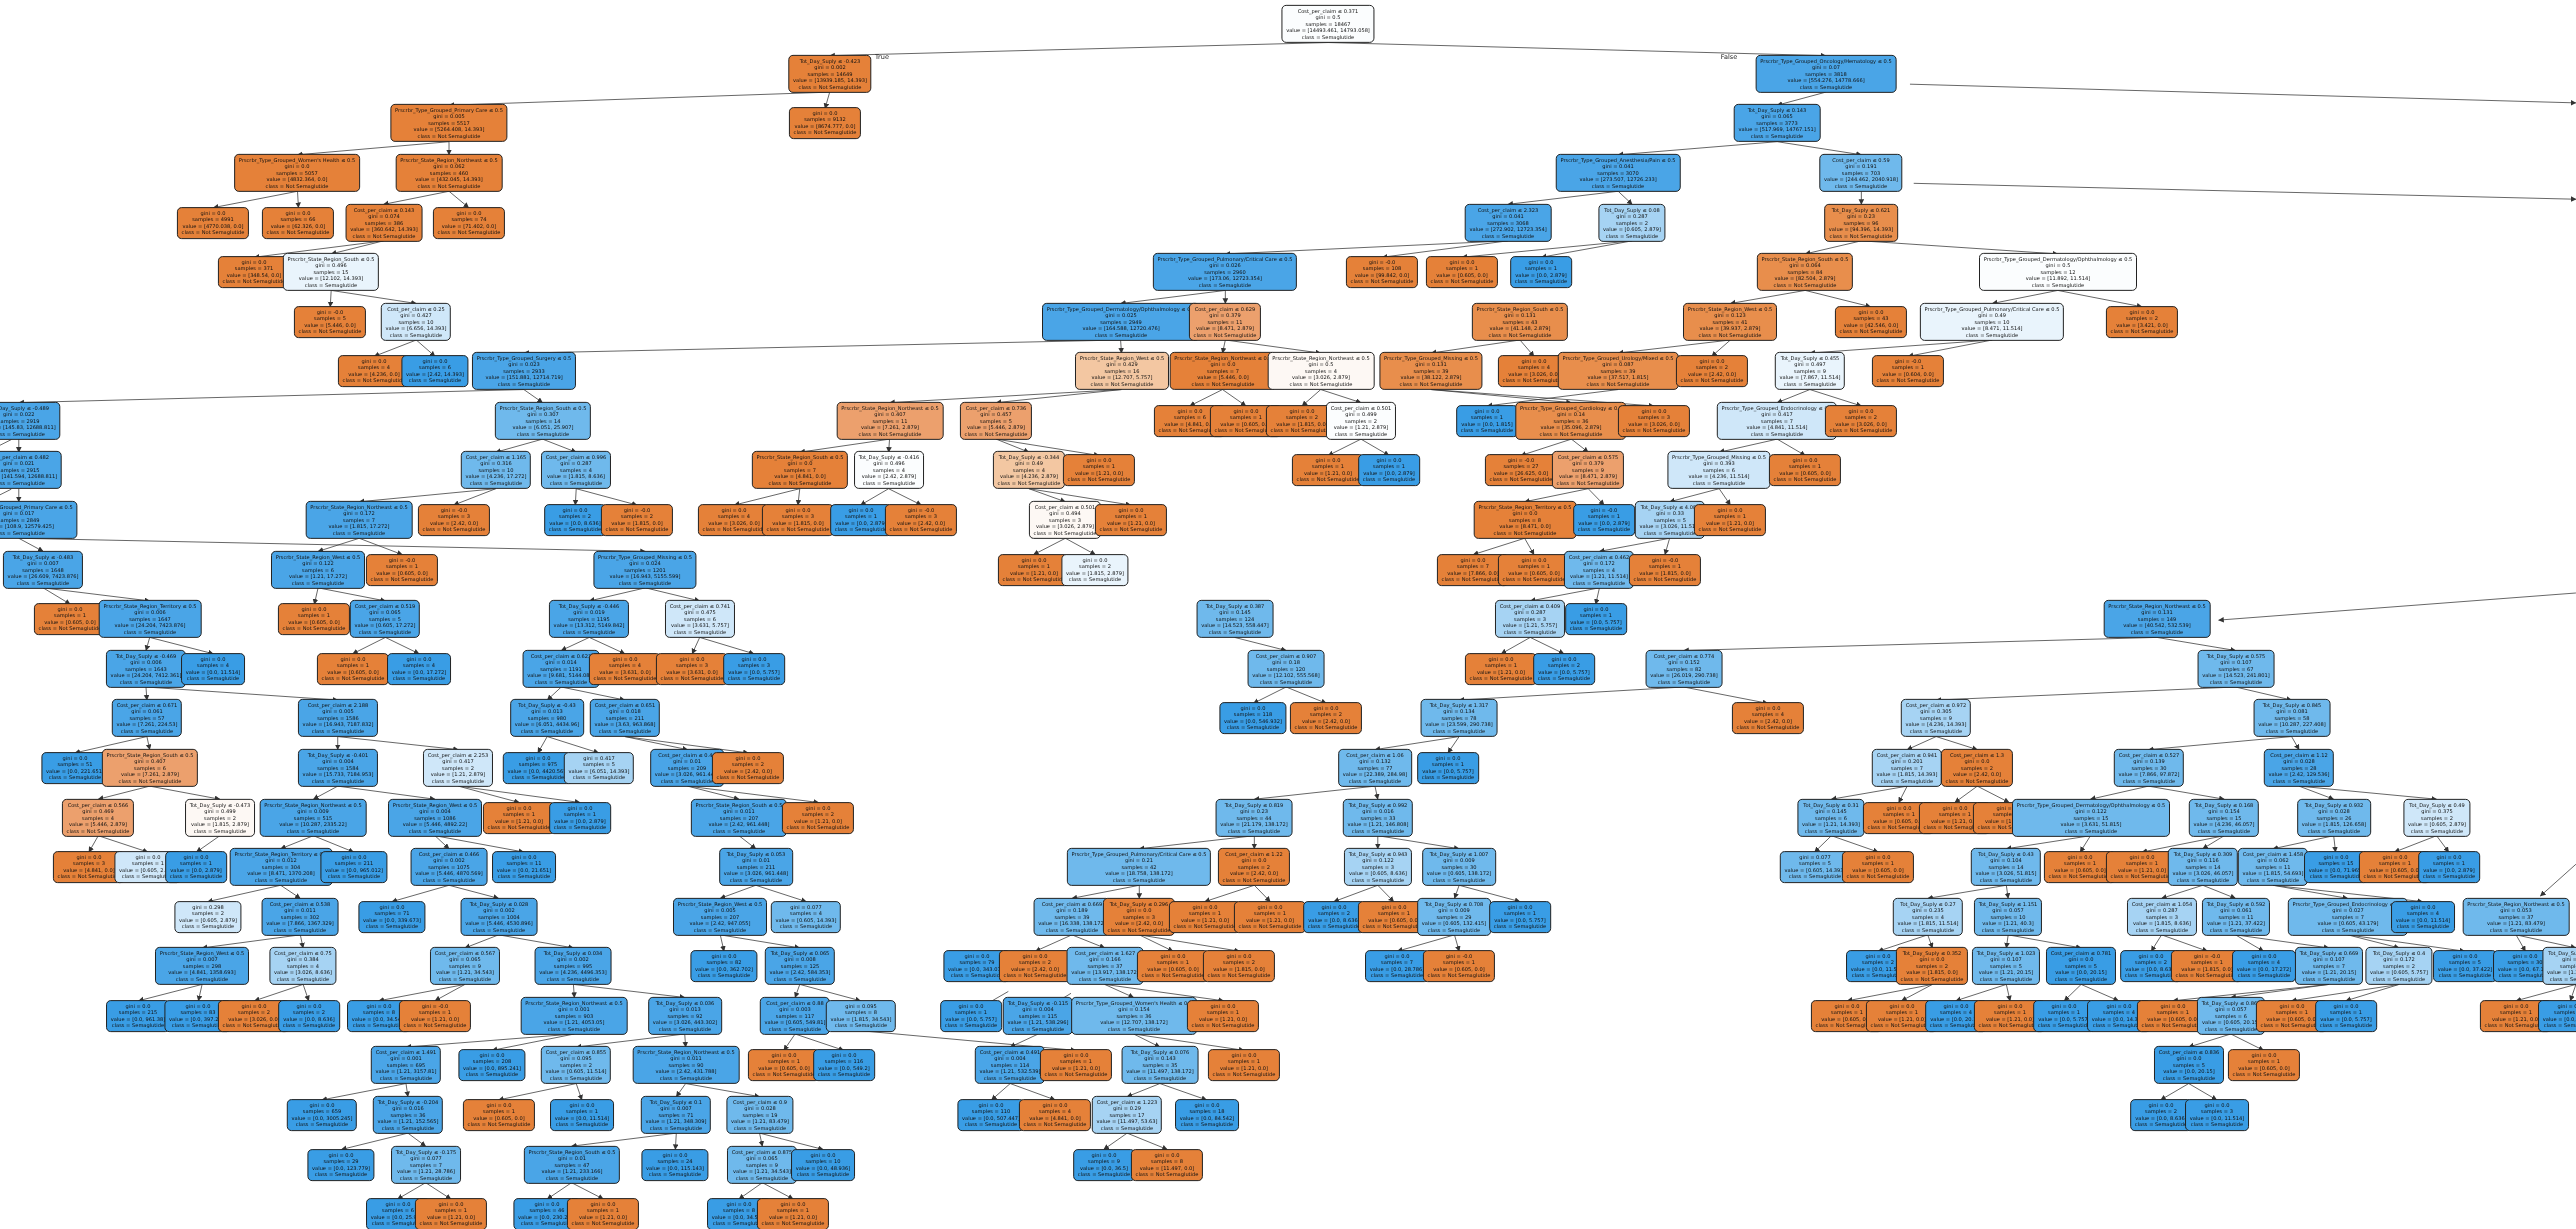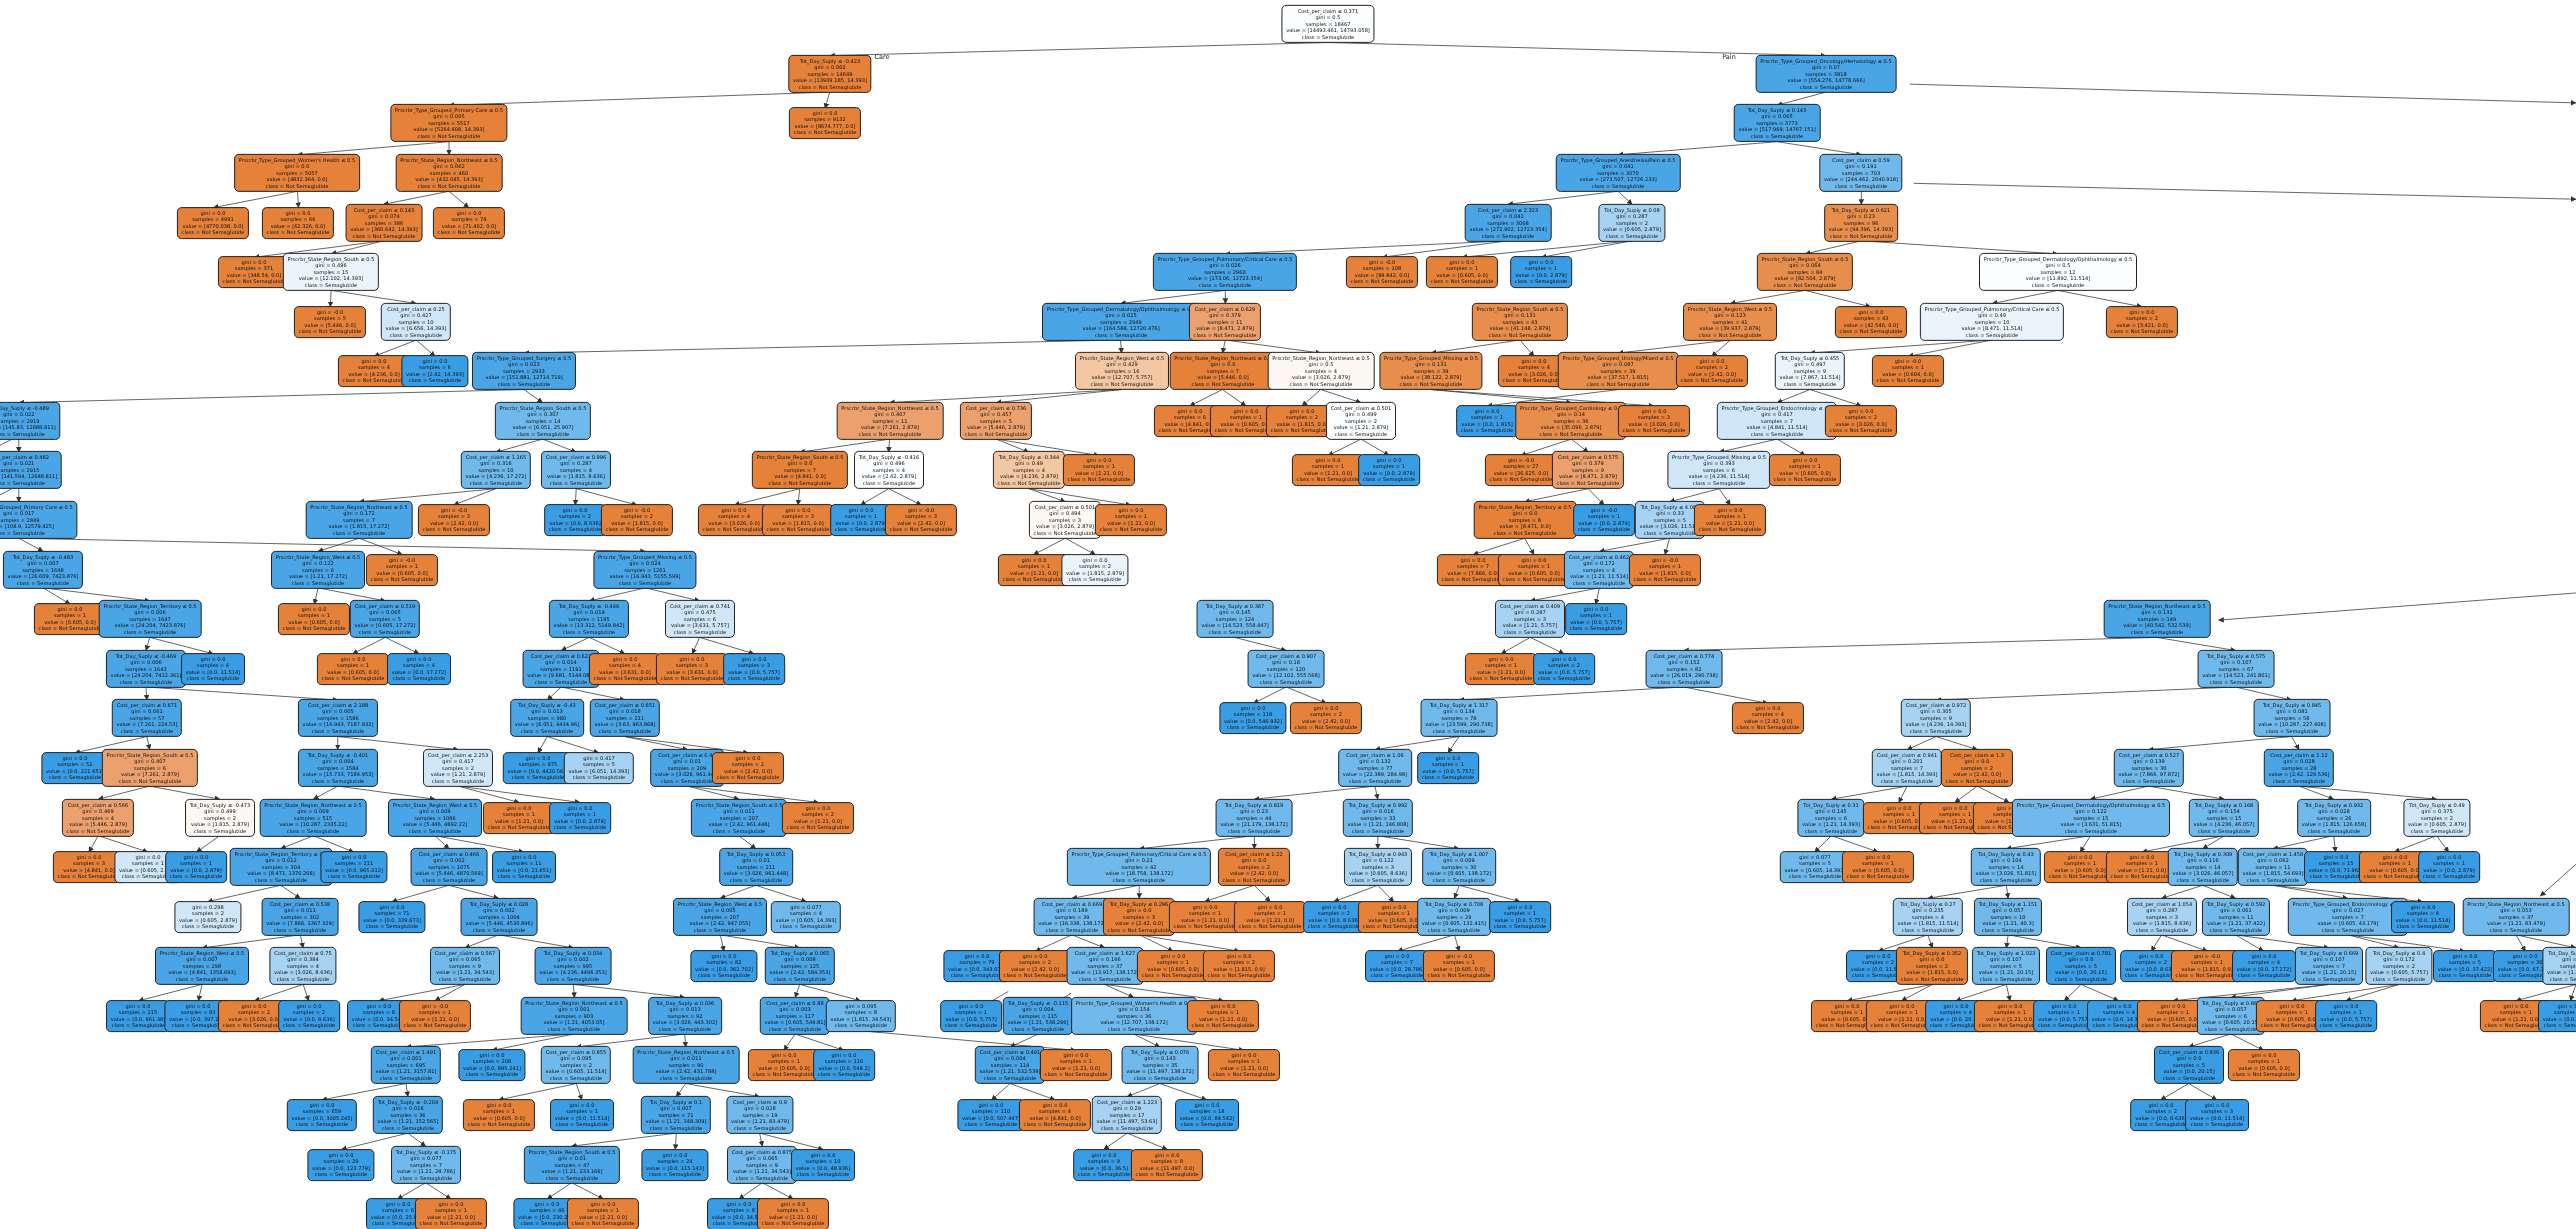--- a/index.html
+++ b/index.html
@@ -310,22 +310,22 @@
       <line x1="815" y1="1264.5" x2="848" y2="1282" stroke="#333333" stroke-width="0.8" marker-end="url(#arrow)"></line>
       <line x1="2042" y1="90" x2="2754" y2="110" stroke="#333333" stroke-width="0.8" marker-end="url(#arrow)"></line>
       <line x1="2046" y1="196" x2="2754" y2="213" stroke="#333333" stroke-width="0.8" marker-end="url(#arrow)"></line>
       <line x1="2754" y1="634" x2="2372" y2="663" stroke="#333333" stroke-width="0.8" marker-end="url(#arrow)"></line>
       <line x1="2754" y1="924" x2="2716" y2="958" stroke="#333333" stroke-width="0.8" marker-end="url(#arrow)"></line>
       <line x1="12" y1="470" x2="-40" y2="496" stroke="#333333" stroke-width="0.8" marker-end="url(#arrow)"></line>
       <line x1="12" y1="523" x2="-40" y2="549" stroke="#333333" stroke-width="0.8" marker-end="url(#arrow)"></line>
       <line x1="1078" y1="1060" x2="1040" y2="1082" stroke="#333333" stroke-width="0.8" marker-end="url(#arrow)"></line>
       <line x1="1145" y1="1062" x2="1112" y2="1082" stroke="#333333" stroke-width="0.8" marker-end="url(#arrow)"></line>
     </svg>
-  <span class="edge-label" style="left: 882px; top: 57px;">Care</span>
-  <span class="edge-label" style="left: 1729px; top: 57px;">Pain</span>
+  <span class="edge-label" style="left: 882px; top: 57px;">True</span>
+  <span class="edge-label" style="left: 1729px; top: 57px;">False</span>
 <div class="node" id="n0" style="left: 1328px; top: 24px; background: rgb(251, 253, 254);">
       <div>Cost_per_claim ≤ 0.371</div>
       <div>gini = 0.5</div>
       <div>samples = 18467</div>
       <div>value = [14493.461, 14793.058]</div>
       <div>class = Semaglutide</div>
     </div>
     <div class="node" id="n1" style="left: 830px; top: 74px; background: rgb(229, 129, 57);">
       <div>Tot_Day_Suply ≤ -0.423</div>
       <div>gini = 0.002</div>

